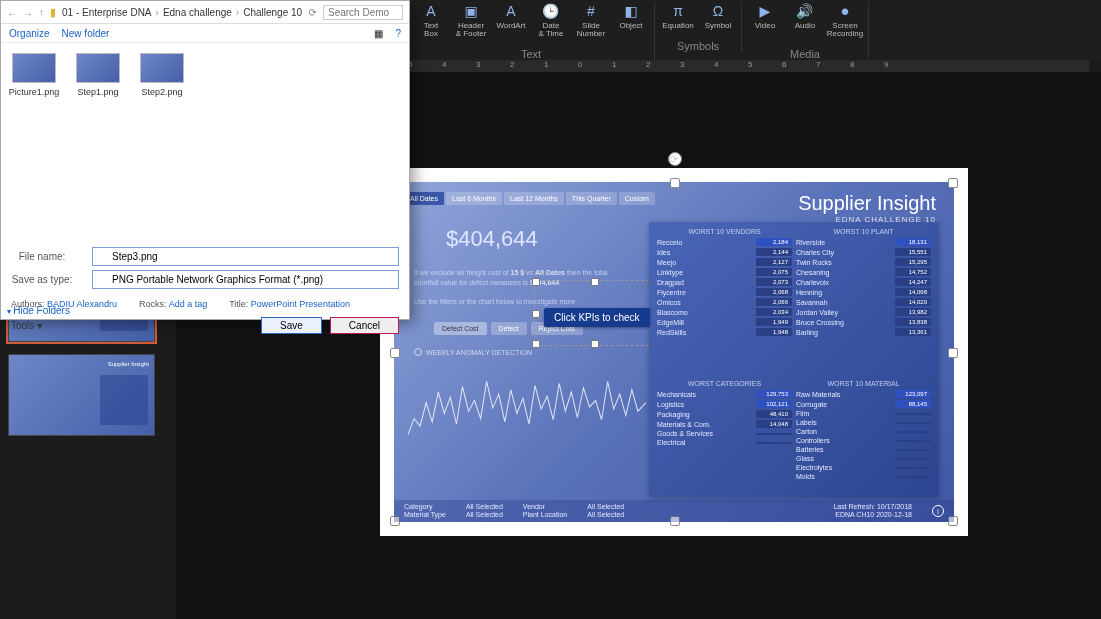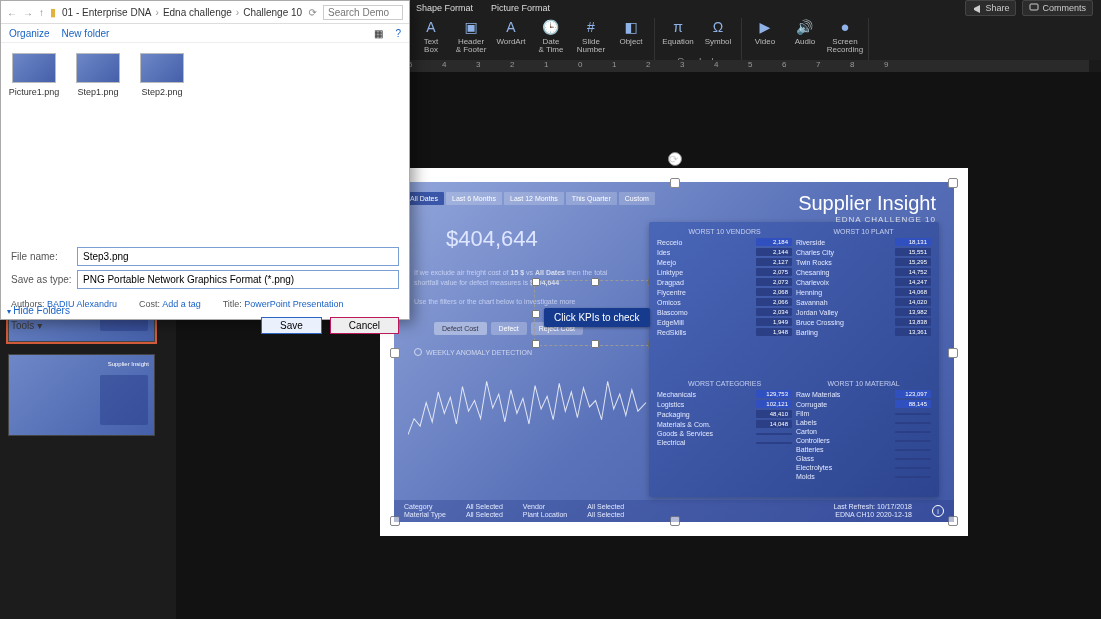--- a/index.html
+++ b/index.html
@@ -70,22 +70,22 @@
 .bar2 .link{color:#1a62c6;}
 .bar2 .sp{flex:1;}
 .body{display:flex;height:200px;flex-direction:column;}
 .tree{width:115px;border-right:1px solid #eee;background:#fafafa;position:relative;}
 .tree .blur{position:absolute;inset:4px;border-radius:2px;background:repeating-linear-gradient(#eef0f5,#eef0f5 10px,#f6f7fb 10px,#f6f7fb 20px);filter:blur(2px);}
 .files{flex:1;padding:10px;display:flex;gap:18px;align-items:flex-start;}
 .fitem{display:flex;flex-direction:column;align-items:center;width:46px;font-size:9px;color:#333;}
 .fthumb{width:42px;height:28px;background:linear-gradient(135deg,#6d87c7,#4560aa);border:1px solid #bbb;margin-bottom:4px;}
 .form{padding:4px 10px;}
 .frow{display:flex;align-items:center;margin-bottom:4px;font-size:10px;}
-.frow label{width:62px;text-align:left;margin-right:4px;color:#555;}
-.frow input,.frow select{flex:1;border:1px solid #7a9fd4;padding:1px 5px;font-size:10px;height:15px;background:#fff;}
+.frow label{width:62px;text-align:center;margin-right:19px;color:#555;}
+.frow input,.frow select{flex:1;border:1px solid #7a9fd4;padding:1px 19px;font-size:10px;height:15px;background:#fff;}
 .meta{display:flex;gap:22px;padding:2px 10px;font-size:9px;}
 .meta .ml{color:#555;}
 .meta .mv{color:#1a62c6;}
 .btnrow{display:flex;justify-content:flex-end;gap:8px;padding:6px 10px;align-items:center;}
 .btnrow .tools{margin-right:auto;font-size:10px;color:#333;}
 .btn{border:1px solid #be185d;background:#eee;padding:2px 18px;font-size:10px;}
 .btn.primary{border:1px solid #2d66c4;background:#eaf1fd;}
 .hidef{position:absolute;left:6px;top:304px;font-size:10px;color:#1a62c6;}
 .hidef:before{content:"▾ ";font-size:8px;}
 svg{display:block;}
@@ -102,39 +102,20 @@
           <div class="kpis"></div>
         </div>
   <div class="thumb">
           <span class="mini">Supplier Insight</span>
           <div class="kpis"></div>
         </div>
  </div>
 </div>
 
 <div class="ribbon">
- <div class="ribbon-tabs">
-  <span>Shape Format</span>
-  <span>Picture Format</span>
-  <span class="spacer"></span>
-  <div class="ribbon-actions">
-   <div class="ribbon-btn">
-            <svg class="ico" width="10" height="10">
-              <path d="M2 8V5l6-3v8l-6-3" fill="#ccc"></path>
-            </svg>
-            <span>Share</span>
-          </div>
-   <div class="ribbon-btn">
-            <svg class="ico" width="10" height="10">
-              <rect x="1" y="1" width="8" height="6" rx="1" fill="none" stroke="#ccc"></rect>
-            </svg>
-            <span>Comments</span>
-          </div>
-  </div>
- </div>
  <div class="ribbon-body">
   <div class="rgroup">
           <div class="rrow" id="g-text">
             <div class="ritem"><div class="ico" style="color:#8fb3e8;font-size:14px;line-height:18px">A</div>Text<br>Box</div>
             <div class="ritem"><div class="ico" style="color:#8fb3e8;font-size:14px;line-height:18px">▣</div>Header<br>&amp; Footer</div>
             <div class="ritem"><div class="ico" style="color:#8fb3e8;font-size:14px;line-height:18px">A</div>WordArt</div>
             <div class="ritem"><div class="ico" style="color:#8fb3e8;font-size:14px;line-height:18px">🕒</div>Date<br>&amp; Time</div>
             <div class="ritem"><div class="ico" style="color:#8fb3e8;font-size:14px;line-height:18px">#</div>Slide<br>Number</div>
             <div class="ritem"><div class="ico" style="color:#8fb3e8;font-size:14px;line-height:18px">◧</div>Object</div>
           </div>
@@ -455,21 +436,21 @@
           <label>File name:</label>
           <input value="Step3.png" style="">
         </div>
   <div class="frow">
           <label>Save as type:</label>
           <input value="PNG Portable Network Graphics Format (*.png)" style="">
         </div>
  </div>
  <div class="meta">
   <div><span class="ml">Authors:</span> <span class="mv">BADIU Alexandru</span></div>
-  <div><span class="ml">Cost:</span> <span class="mv">Add a tag</span></div>
+  <div><span class="ml">Rocks:</span> <span class="mv">Add a tag</span></div>
   <div><span class="ml">Title:</span> <span class="mv">PowerPoint Presentation</span></div>
  </div>
  <div class="btnrow">
   <span class="tools"><span>Tools</span> ▾</span>
   <button class="btn primary">Save</button>
   <button class="btn">Cancel</button>
  </div>
  <div class="hidef">Hide Folders</div>
 </div>
 

